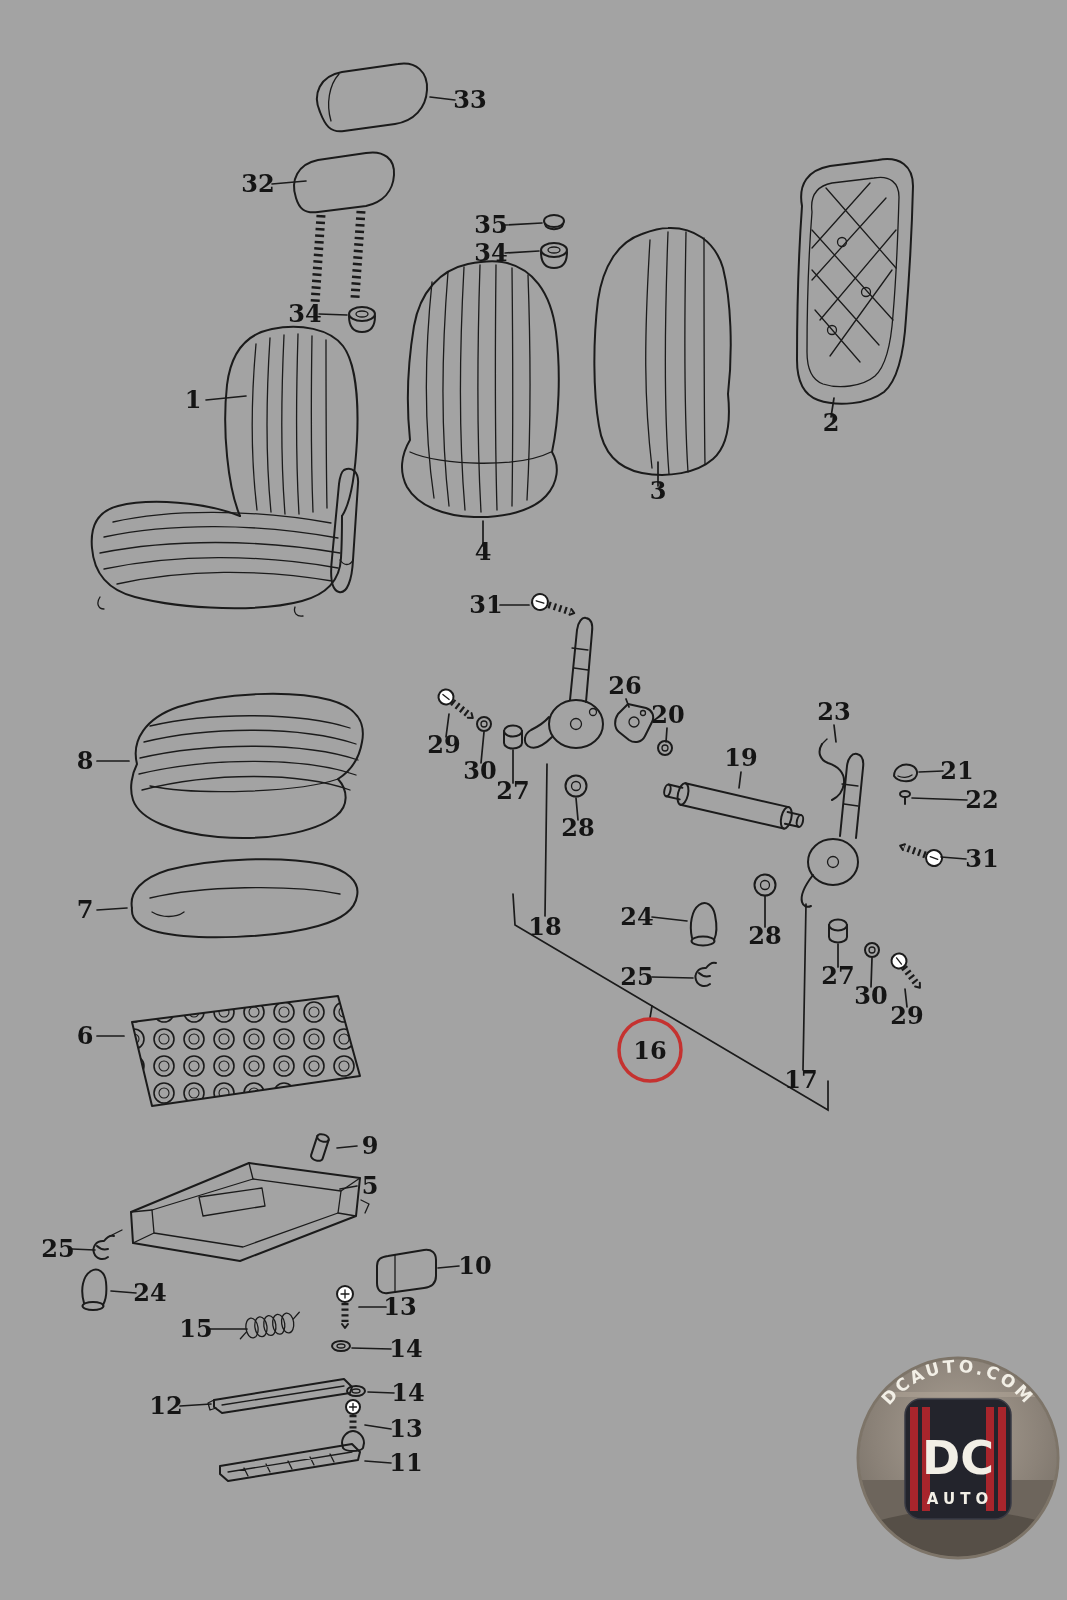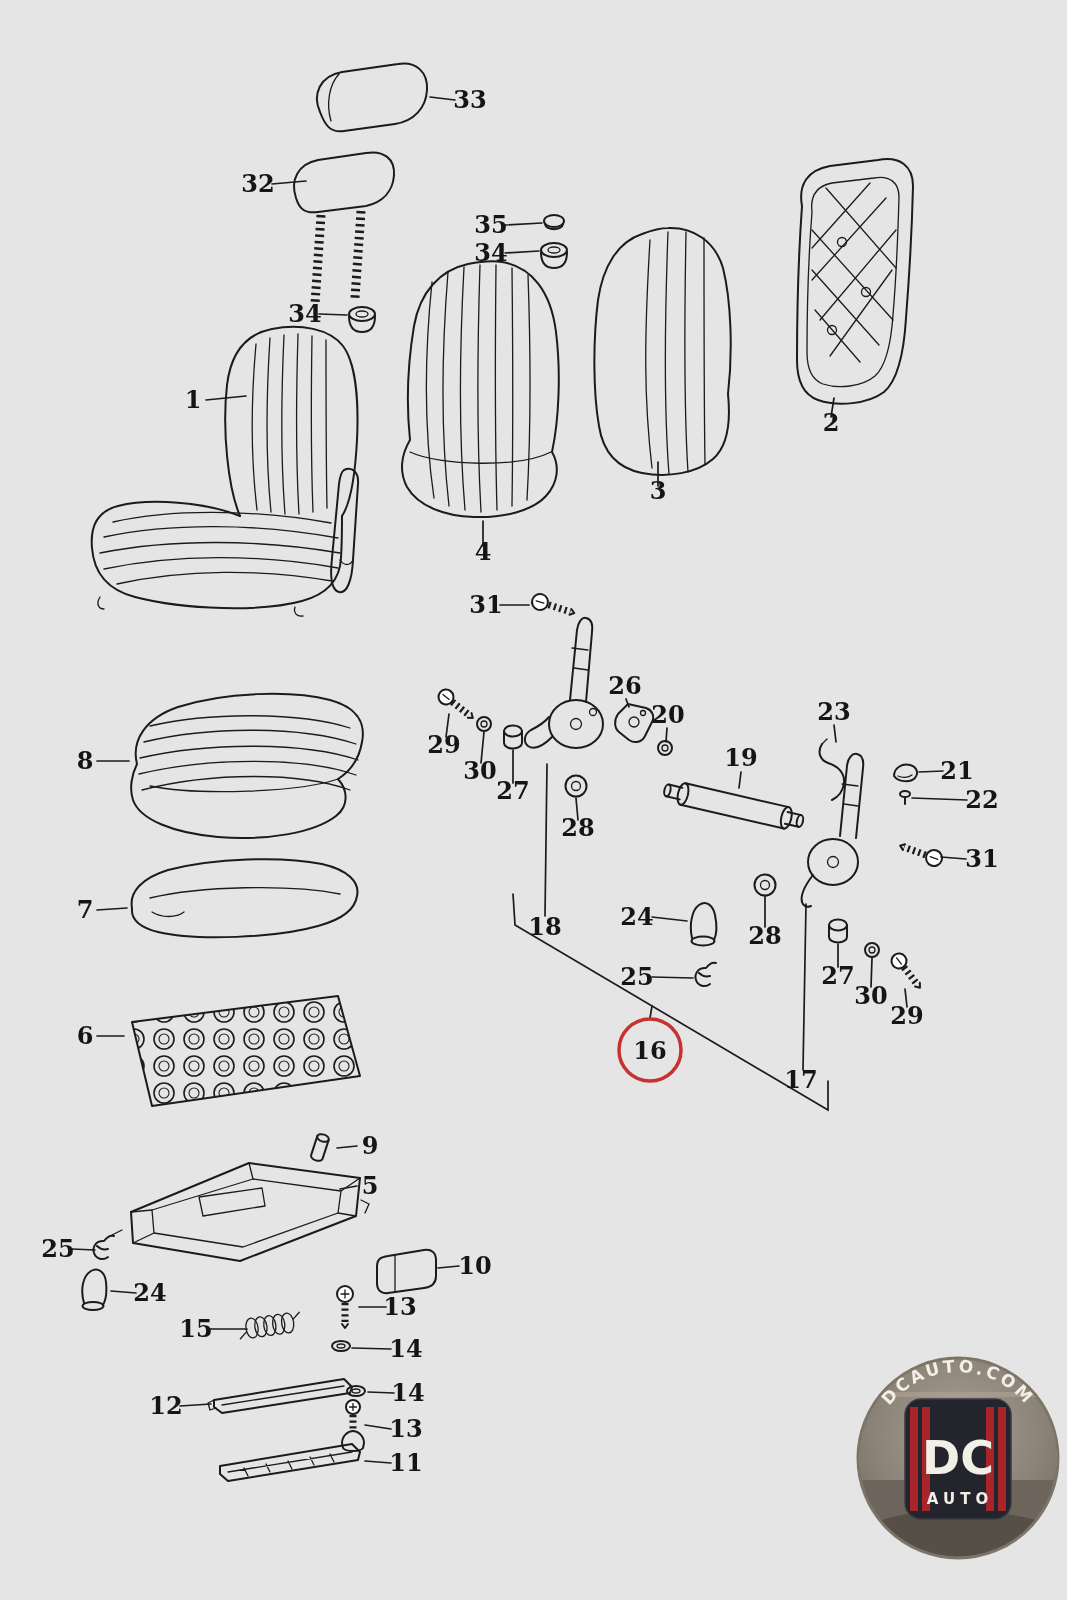--- a/index.html
+++ b/index.html
@@ -1,16 +1,16 @@
 <!DOCTYPE html>
 <html><head>
 <meta charset="utf-8">
 <style>
   html,body{margin:0;padding:0;background:#ffffff;}
-  .stage{position:relative;width:1067px;height:1600px;background:#e5e5e5;overflow:hidden;}
+  .stage{position:relative;width:1067px;height:1600px;background:#a3a3a3;overflow:hidden;}
   svg{display:block;}
   .lbl{font-family:"DejaVu Serif",serif;font-size:24px;font-weight:600;fill:#151515;text-anchor:middle;}
   .lbl-hl{font-family:"DejaVu Serif",serif;font-size:24px;font-weight:700;fill:#151515;text-anchor:middle;}
   .outline{fill:none;stroke:#1b1b1b;stroke-width:2;stroke-linecap:round;stroke-linejoin:round;}
   .thin{fill:none;stroke:#1b1b1b;stroke-width:1.3;stroke-linecap:round;stroke-linejoin:round;}
   .leader{fill:none;stroke:#1b1b1b;stroke-width:1.7;stroke-linecap:round;}
   .coil{fill:none;stroke:#1b1b1b;stroke-width:9;stroke-dasharray:2.5,4;}
   .coil-thin{fill:none;stroke:#1b1b1b;stroke-width:7;stroke-dasharray:2.2,3.4;}
   .head{fill:#ffffff;stroke:#1b1b1b;stroke-width:2;}
   .logo-arc{font-family:"DejaVu Sans",sans-serif;font-size:17px;font-weight:bold;letter-spacing:3px;}

